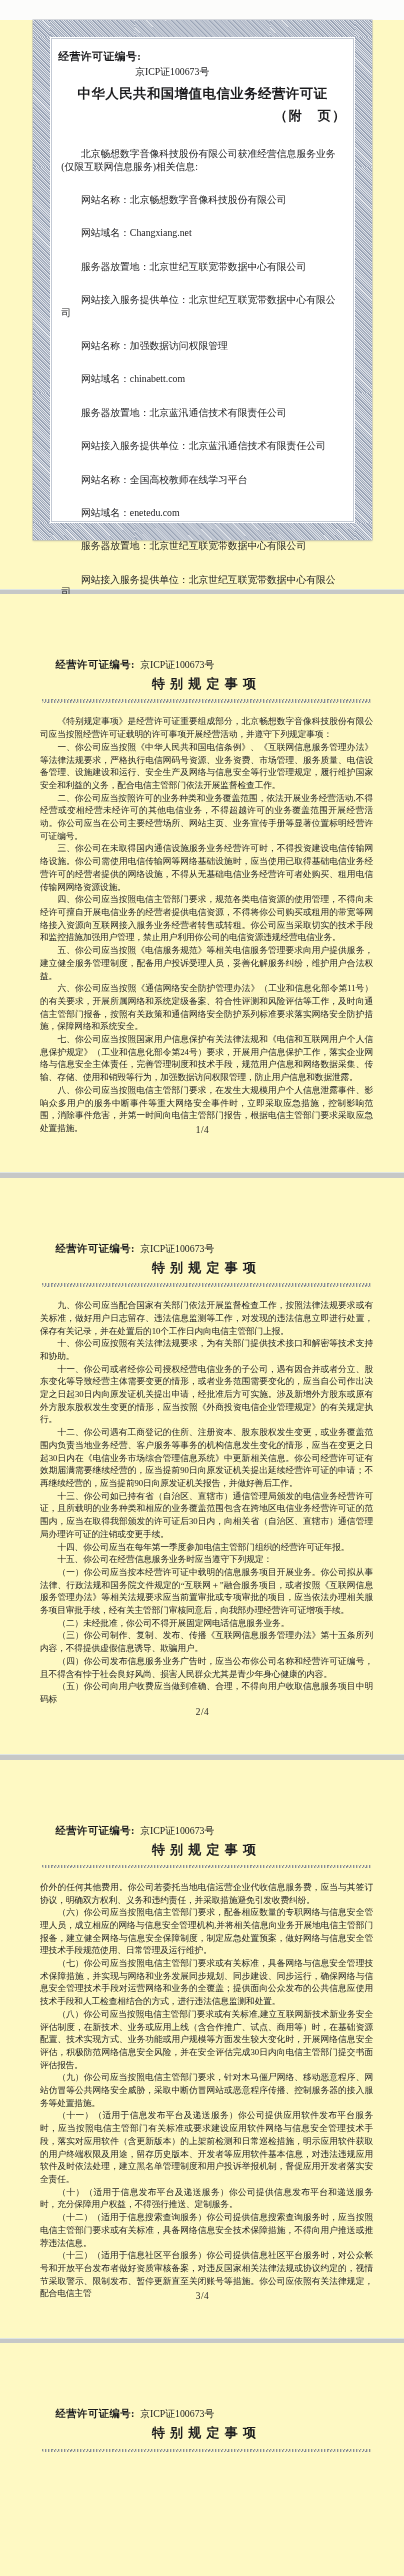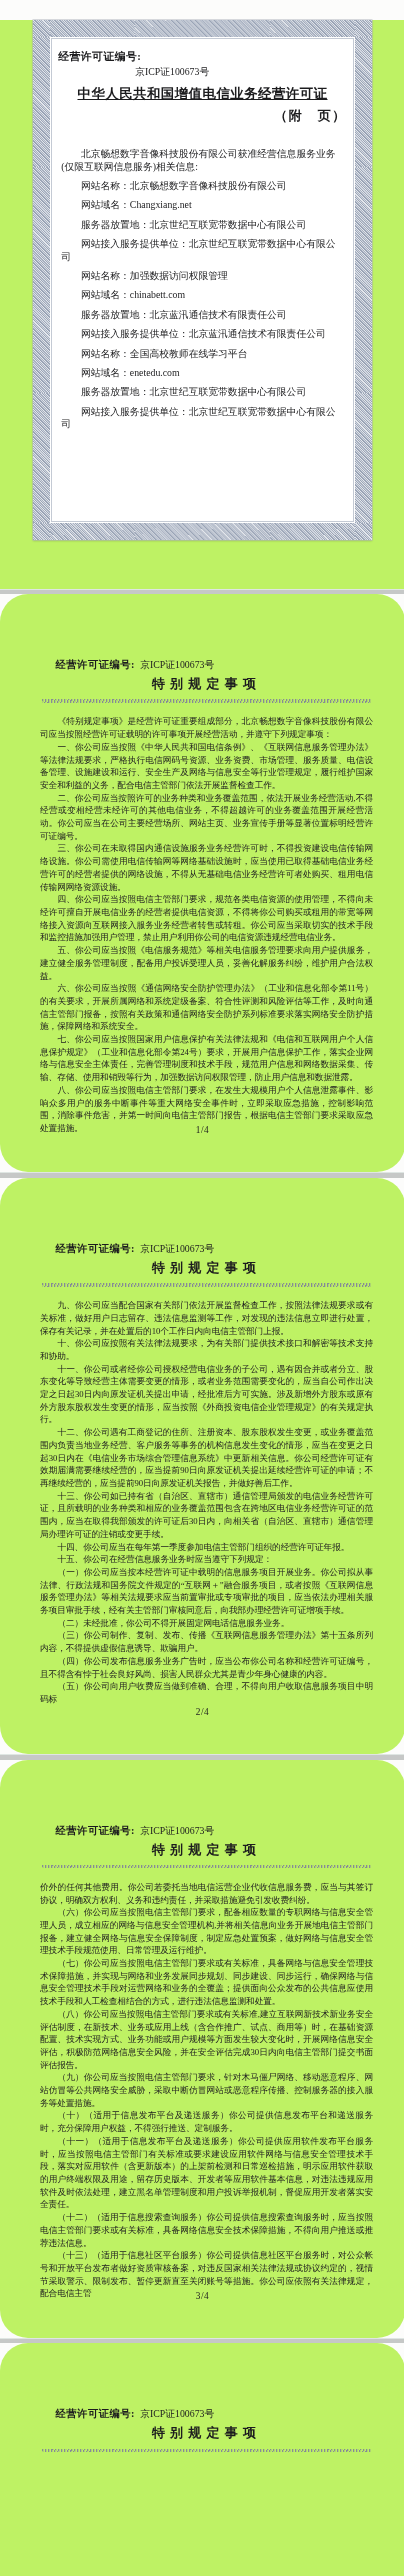--- a/index.html
+++ b/index.html
@@ -1,48 +1,48 @@
 <!DOCTYPE html>
 <html style="font-size:8.2px"><head>
 <meta charset="utf-8">
 <style>
   html,body { margin:0; padding:0; background:#ffffff; }
   .screen {
     width:405px; height:2873px; margin:0; overflow:hidden;
     background:#fcfcfb; color:#1c1c1e;
     font-family:"Liberation Serif", serif;
   }
-  .sec { position:relative; background:#bef264; box-sizing:border-box; }
+  .sec { position:relative; background:#fef9c3; box-sizing:border-box; }
   .sec1 { height:569px; }
   .sec2 { height:578px; }
   .sec3 { height:576px; }
   .sec4 { height:578px; }
   .sec5 { height:550px; }
   .divider { height:5.7px; background:#c6c8c7; border-top:0.5px solid #dfe6e3; box-sizing:border-box; }
 
   
   .cert {
     width:339px; height:520px; margin:19.6px auto 0; box-sizing:border-box;
     border:17.5px solid transparent;
     border-image: repeating-linear-gradient(45deg,#9aa4b6 0 2.1px,#d2d7e0 2.1px 3.6px,#a8b1c1 3.6px 5.2px,#e4e7ec 5.2px 6.7px) 34 repeat;
     background:#ffffff;
     box-shadow:0 0 0 0.5px #b3b7c0, 0 1px 2.1px rgba(0,0,0,.18);
     position:relative; padding:13.4px 8.2px;
   }
   .cert::before { content:""; position:absolute; inset:1px; border:0.5px solid #c4cad4; pointer-events:none; }
   .cert-no-label { font-size:10.8px; font-weight:bold; letter-spacing:0.5px; }
   .cert-no-value { font-size:9.8px; margin:2.1px 0 0 77px; }
-  .cert-title { text-align:center; font-size:13.4px; font-weight:bold; margin-top:6.2px; letter-spacing:0.5px;text-decoration:underline; }
+  .cert-title { text-align:center; font-size:13.4px; font-weight:bold; margin-top:6.2px; letter-spacing:0.5px; }
   .cert-subtitle { text-align:right; font-size:13px; font-weight:bold; margin-top:4.1px; letter-spacing:1.5px; }
   .cert-intro { font-size:9.8px; line-height:13px; text-indent:2em; margin:21.6px 3.1px 0; }
   .cert-entries { margin:5.2px 3.1px 0; }
-  .cert-entries p { font-size:9.8px; line-height:12.4px; text-indent:2em; margin:7px 0 0 0; }
+  .cert-entries p { font-size:9.8px; line-height:12.4px; text-indent:2em; margin:21px 0 0 0; }
 
   
-  .prov { padding:64px 32px 0 40px;border-radius:28px; }
+  .prov { padding:64px 32px 0 40px; }
   .prov-header { margin-left:15.5px; font-size:10.3px; white-space:nowrap; }
   .prov-header .lbl { font-weight:bold; letter-spacing:0.5px; }
   .prov-header .val { font-size:9.8px; margin-left:5.2px; }
   .prov-title { text-align:center; font-size:13px; font-weight:bold; letter-spacing:5.2px; margin-top:3px; }
   .zigzag {
     height:3.6px; margin:6.2px auto 0; width:99%;
     background:repeating-linear-gradient(105deg,#868c96 0 1px, rgba(134,140,150,.3) 1px 2.1px, transparent 2.1px 3.1px);
   }
   .prov-body { margin-top:12.4px; font-size:8.7px; line-height:12.7px; letter-spacing:-0.1px; text-align:justify; }
   .prov-body p { margin:0; text-indent:2em; }
@@ -136,22 +136,22 @@
     </div>
     <div class="prov-title">特别规定事项</div>
     <div class="zigzag"></div>
     <div class="prov-body">
       <p class="cont">价外的任何其他费用。你公司若委托当地电信运营企业代收信息服务费，应当与其签订协议，明确双方权利、义务和违约责任，并采取措施避免引发收费纠纷。</p>
 
     <p>（六）你公司应当按照电信主管部门要求，配备相应数量的专职网络与信息安全管理人员，成立相应的网络与信息安全管理机构,并将相关信息向业务开展地电信主管部门报备，建立健全网络与信息安全保障制度，制定应急处置预案，做好网络与信息安全管理技术手段规范使用、日常管理及运行维护。</p>
         <p>（七）你公司应当按照电信主管部门要求或有关标准，具备网络与信息安全管理技术保障措施，并实现与网络和业务发展同步规划、同步建设、同步运行，确保网络与信息安全管理技术手段对运营网络和业务的全覆盖；提供面向公众发布的公共信息应使用技术手段和人工检查相结合的方式，进行违法信息监测和处置。</p>
         <p>（八）你公司应当按照电信主管部门要求或有关标准,建立互联网新技术新业务安全评估制度，在新技术、业务或应用上线（含合作推广、试点、商用等）时，在基础资源配置、技术实现方式、业务功能或用户规模等方面发生较大变化时，开展网络信息安全评估，积极防范网络信息安全风险，并在安全评估完成30日内向电信主管部门提交书面评估报告。</p>
         <p>（九）你公司应当按照电信主管部门要求，针对木马僵尸网络、移动恶意程序、网站仿冒等公共网络安全威胁，采取中断仿冒网站或恶意程序传播、控制服务器的接入服务等处置措施。</p>
+        <p>（十一）（适用于信息发布平台及递送服务）你公司提供应用软件发布平台服务时，应当按照电信主管部门有关标准或要求建设应用软件网络与信息安全管理技术手段，落实对应用软件（含更新版本）的上架前检测和日常巡检措施，明示应用软件获取的用户终端权限及用途，留存历史版本、开发者等应用软件基本信息，对违法违规应用软件及时依法处理，建立黑名单管理制度和用户投诉举报机制，督促应用开发者落实安全责任。</p>
         <p>（十）（适用于信息发布平台及递送服务）你公司提供信息发布平台和递送服务时，充分保障用户权益，不得强行推送、定制服务。</p>
-        <p>（十一）（适用于信息发布平台及递送服务）你公司提供应用软件发布平台服务时，应当按照电信主管部门有关标准或要求建设应用软件网络与信息安全管理技术手段，落实对应用软件（含更新版本）的上架前检测和日常巡检措施，明示应用软件获取的用户终端权限及用途，留存历史版本、开发者等应用软件基本信息，对违法违规应用软件及时依法处理，建立黑名单管理制度和用户投诉举报机制，督促应用开发者落实安全责任。</p>
         <p>（十二）（适用于信息搜索查询服务）你公司提供信息搜索查询服务时，应当按照电信主管部门要求或有关标准，具备网络信息安全技术保障措施，不得向用户推送或推荐违法信息。</p>
         <p>（十三）（适用于信息社区平台服务）你公司提供信息社区平台服务时，对公众帐号和开放平台发布者做好资质审核备案，对违反国家相关法律法规或协议约定的，视情节采取警示、限制发布、暂停更新直至关闭账号等措施。你公司应依照有关法律规定，配合电信主管</p>
       </div>
     <div class="page-num">3/4</div>
   </div>
 
   <div class="divider"></div>
 
   <div class="sec sec5 prov">
     <div class="prov-header">

